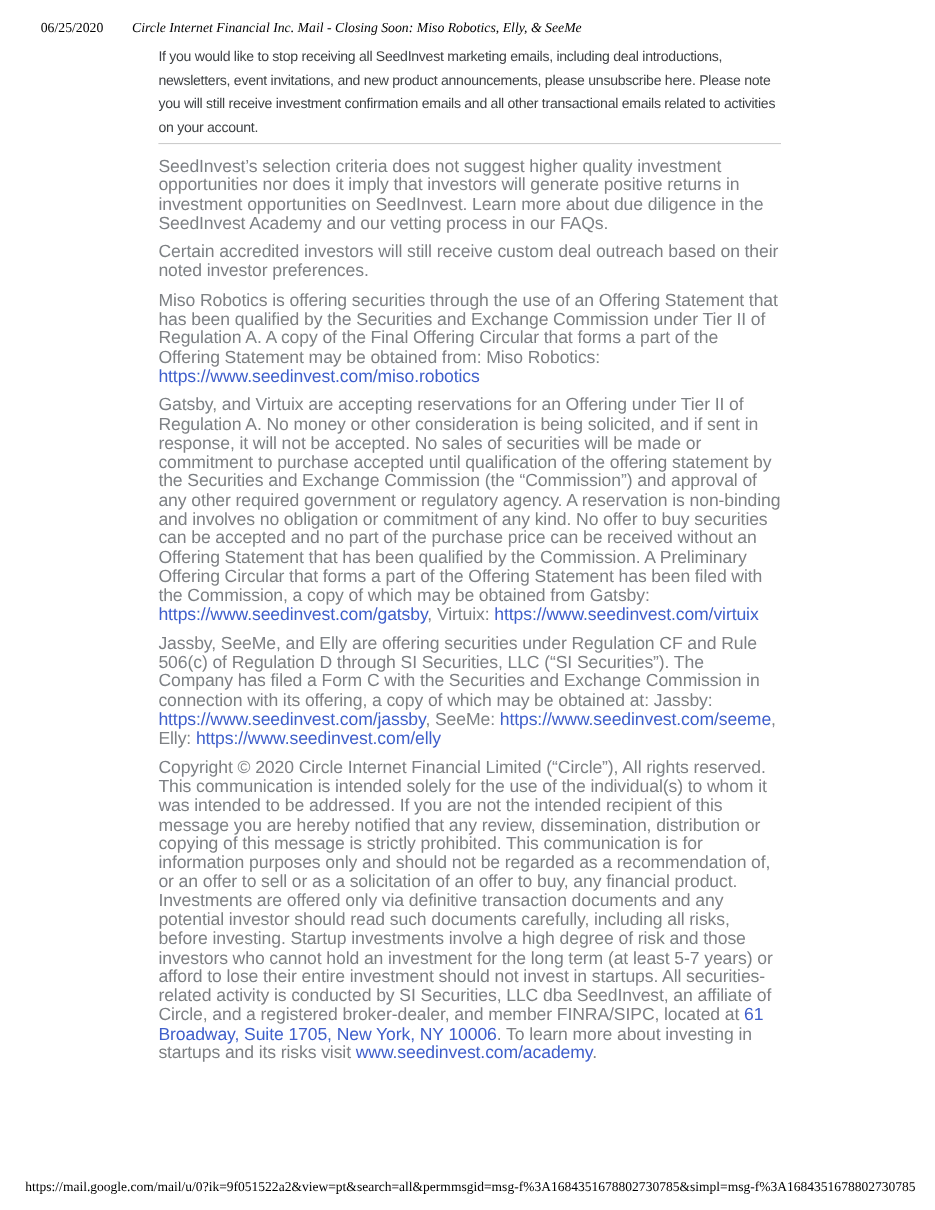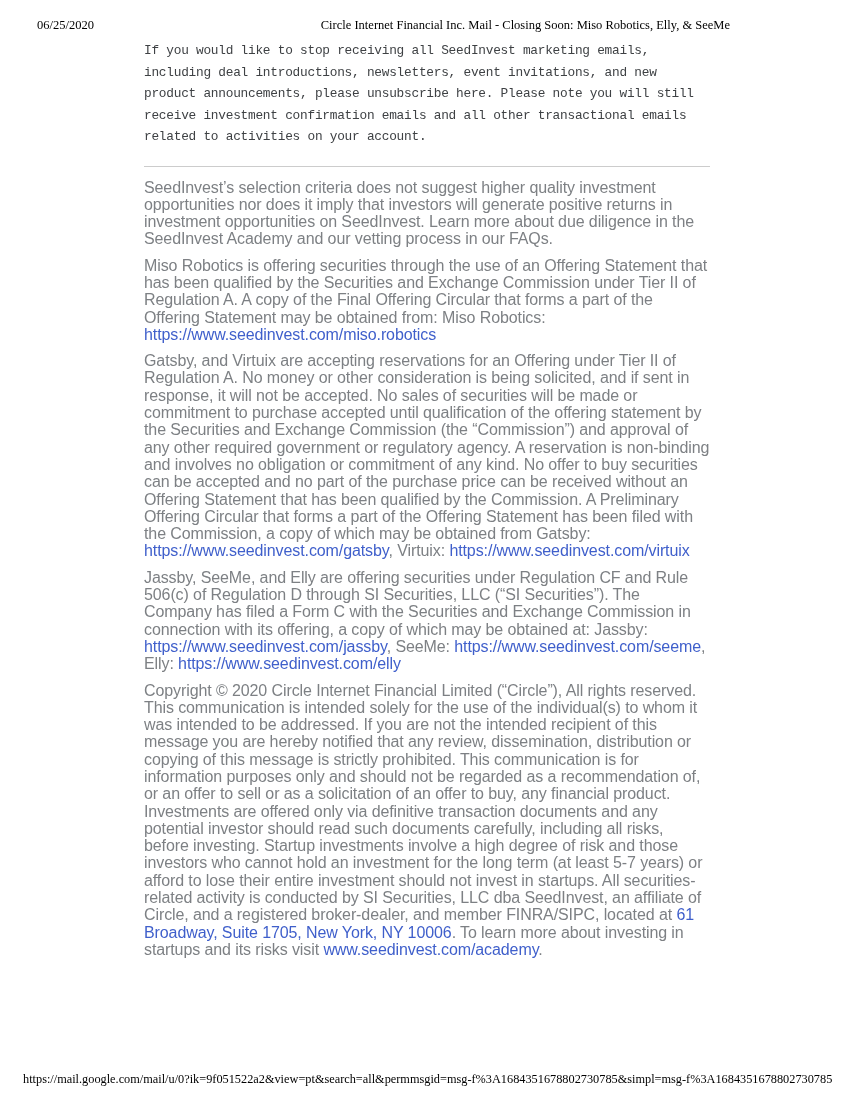--- a/index.html
+++ b/index.html
@@ -23,39 +23,39 @@
     color: #000000;
   }
   .print-date {
     position: absolute;
     left: 37px;
     top: 0;
     white-space: nowrap;
   }
   .print-title {
     display: block;
-    text-align: right;
+    text-align: left;
     padding: 0 120px;
     white-space: nowrap;
+    font-style: italic;
   }
 
   
   .content {
     position: absolute;
     top: 40px;
     left: 144px;
     width: 566px;
   }
   .intro-paragraph {
     font-size: 12.8px;
     line-height: 21.5px;
     letter-spacing: -0.25px;
     color: #3e4144;
-    margin-bottom: 18px;
-    font-family: Liberation Mono, monospace;
+    margin-bottom: 4px;
   }
   .divider {
     border: none;
     border-top: 1px solid #cccccc;
     height: 0;
     margin: 0 0 12px 0;
     width: 566px;
   }
   .disclaimer {
     font-size: 16px;
@@ -93,20 +93,21 @@
 <div class="print-header">
   <span class="print-date">06/25/2020</span>
   <span class="print-title">Circle Internet Financial Inc. Mail - Closing Soon: Miso Robotics, Elly, &amp; SeeMe</span>
 </div>
 
 <div class="content">
   <p class="intro-paragraph">If you would like to stop receiving all SeedInvest marketing emails, including deal introductions, newsletters, event invitations, and new product announcements, please unsubscribe here. Please note you will still receive investment confirmation emails and all other transactional emails related to activities on your account.</p>
   <hr class="divider">
   <div id="disclaimer-list">
       <p class="disclaimer"><span>SeedInvest’s selection criteria does not suggest higher quality investment opportunities nor does it imply that investors will generate positive returns in investment opportunities on SeedInvest. Learn more about due diligence in the SeedInvest Academy and our vetting process in our FAQs.</span></p>
+      <p class="disclaimer"><span>Certain accredited investors will still receive custom deal outreach based on their noted investor preferences.</span></p>
       <p class="disclaimer"><span>Miso Robotics is offering securities through the use of an Offering Statement that has been qualified by the Securities and Exchange Commission under Tier II of Regulation A. A copy of the Final Offering Circular that forms a part of the Offering Statement may be obtained from: Miso Robotics: </span><a class="link" href="#">https://www.seedinvest.com/miso.robotics</a></p>
       <p class="disclaimer"><span>Gatsby, and Virtuix are accepting reservations for an Offering under Tier II of Regulation A. No money or other consideration is being solicited, and if sent in response, it will not be accepted. No sales of securities will be made or commitment to purchase accepted until qualification of the offering statement by the Securities and Exchange Commission (the “Commission”) and approval of any other required government or regulatory agency. A reservation is non-binding and involves no obligation or commitment of any kind. No offer to buy securities can be accepted and no part of the purchase price can be received without an Offering Statement that has been qualified by the Commission. A Preliminary Offering Circular that forms a part of the Offering Statement has been filed with the Commission, a copy of which may be obtained from Gatsby: </span><a class="link" href="#">https://www.seedinvest.com/gatsby</a><span>, Virtuix: </span><a class="link" href="#">https://www.seedinvest.com/virtuix</a></p>
       <p class="disclaimer"><span>Jassby, SeeMe, and Elly are offering securities under Regulation CF and Rule 506(c) of Regulation D through SI Securities, LLC (“SI Securities”). The Company has filed a Form C with the Securities and Exchange Commission in connection with its offering, a copy of which may be obtained at: Jassby: </span><a class="link" href="#">https://www.seedinvest.com/jassby</a><span>, SeeMe: </span><a class="link" href="#">https://www.seedinvest.com/seeme</a><span>, Elly: </span><a class="link" href="#">https://www.seedinvest.com/elly</a></p>
       <p class="disclaimer"><span>Copyright © 2020 Circle Internet Financial Limited (“Circle”), All rights reserved. This communication is intended solely for the use of the individual(s) to whom it was intended to be addressed. If you are not the intended recipient of this message you are hereby notified that any review, dissemination, distribution or copying of this message is strictly prohibited. This communication is for information purposes only and should not be regarded as a recommendation of, or an offer to sell or as a solicitation of an offer to buy, any financial product. Investments are offered only via definitive transaction documents and any potential investor should read such documents carefully, including all risks, before investing. Startup investments involve a high degree of risk and those investors who cannot hold an investment for the long term (at least 5-7 years) or afford to lose their entire investment should not invest in startups. All securities-related activity is conducted by SI Securities, LLC dba SeedInvest, an affiliate of Circle, and a registered broker-dealer, and member FINRA/SIPC, located at </span><a class="link" href="#">61 Broadway, Suite 1705, New York, NY 10006</a><span>. To learn more about investing in startups and its risks visit </span><a class="link" href="#">www.seedinvest.com/academy</a><span>.</span></p>
     </div>
 </div>
 
 <div class="print-footer">
   <span class="footer-url">https://mail.google.com/mail/u/0?ik=9f051522a2&amp;view=pt&amp;search=all&amp;permmsgid=msg-f%3A1684351678802730785&amp;simpl=msg-f%3A1684351678802730785</span>
   <span class="footer-page">4/4</span>

